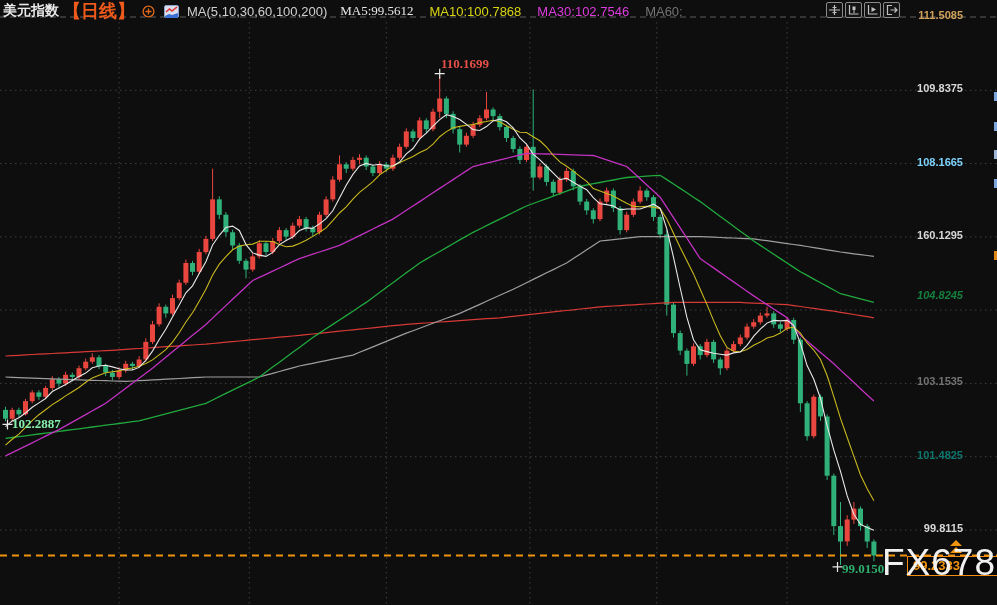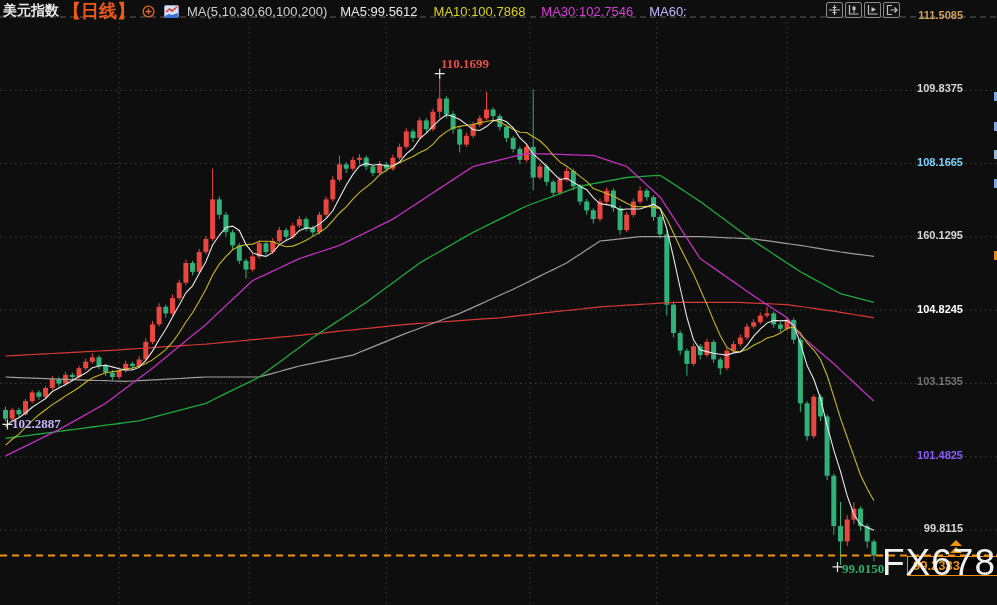--- a/index.html
+++ b/index.html
@@ -223,24 +223,24 @@
       </svg>
   </span>
   <span class="mini">
     <svg width="15" height="13" viewBox="0 0 15 13">
         <rect x="0.5" y="0.5" width="14" height="12" rx="1.5" fill="#d9dfec" stroke="#8fa3c8"></rect>
         <path d="M1 11l4-2 3 1 6-2v4a1 1 0 0 1-1 1H2a1 1 0 0 1-1-1z" fill="#3b6fd4"></path>
         <path d="M2 7l3.5-3 2.5 2 5-4" fill="none" stroke="#e03030" stroke-width="1.4"></path>
       </svg>
   </span>
   <span class="mas">MA(5,10,30,60,100,200)</span>
-  <span class="ma5" style="color: rgb(232, 232, 232);">MA5:99.5612</span>
+  <span class="ma5" style="color: rgb(232, 232, 232); font-family: Liberation Serif, serif;">MA5:99.5612</span>
   <span class="ma10" style="color: rgb(216, 212, 20);">MA10:100.7868</span>
   <span class="ma30" style="color: rgb(221, 60, 221);">MA30:102.7546</span>
-  <span class="ma60" style="color: #c4b5fd;">MA60:</span>
+  <span class="ma60" style="color: #737373;">MA60:</span>
 </div>
 
 <div class="tools">
   <span class="tbtn">
     <svg width="13" height="12" viewBox="0 0 13 12">
         <path d="M6.5 1v10M1 6h11" stroke="#c0c0c0" stroke-width="1.2"></path>
         <path d="M4.5 3.5h4M4.5 8.5h4" stroke="#c0c0c0" stroke-width="1"></path>
       </svg>
   </span>
   <span class="tbtn">
@@ -262,28 +262,28 @@
         <path d="M5.5 6h6M9.5 3.5L12 6 9.5 8.5" stroke="#c0c0c0" stroke-width="1.2" fill="none"></path>
       </svg>
   </span>
 </div>
 
 <div id="axis-labels">
     <div class="axis-lbl" style="top: 9px; color: rgb(207, 162, 92);">111.5085</div>
     <div class="axis-lbl" style="top: 82.2857px; color: rgb(216, 216, 216);">109.8375</div>
     <div class="axis-lbl" style="top: 155.571px; color: #7dd3fc;">108.1665</div>
     <div class="axis-lbl" style="top: 228.857px; color: rgb(216, 216, 216);">160.1295</div>
-    <div class="axis-lbl" style="top: 303px; color: #ffffff;">104.8245</div>
+    <div class="axis-lbl" style="top: 289px; color: #15803d; font-style: italic;">104.8245</div>
     <div class="axis-lbl" style="top: 375.429px; color: #737373;">103.1535</div>
-    <div class="axis-lbl" style="top: 448.714px; color: #8b5cf6;">101.4825</div>
+    <div class="axis-lbl" style="top: 448.714px; color: #0f766e;">101.4825</div>
     <div class="axis-lbl" style="top: 522px; color: rgb(216, 216, 216);">99.8115</div>
   </div>
 
 <div class="ann" style="left: 441px; top: 56px; color: rgb(228, 80, 74);">110.1699</div>
-<div class="ann" style="left: 12px; top: 416px; color: #c4b5fd;">102.2887</div>
+<div class="ann" style="left: 12px; top: 416px; color: #86efac;">102.2887</div>
 <div class="ann" style="left: 842px; top: 561px; color: rgb(47, 174, 110);">99.0150</div>
 
 <div class="tag" id="price-tag" style="top: 556px;">99.2333</div>
 <div class="arrows">
   <div class="tri"></div>
     <div class="tri"></div>
 </div>
 
 <div>
   <div class="frag" style="top:92px;background:#7da7dd;"></div>

